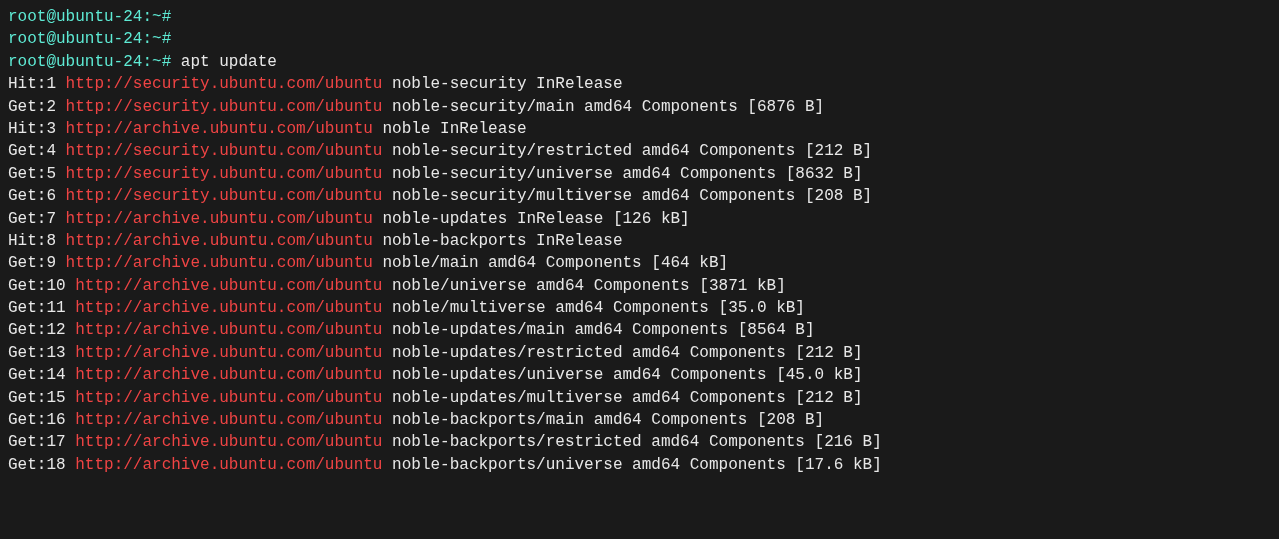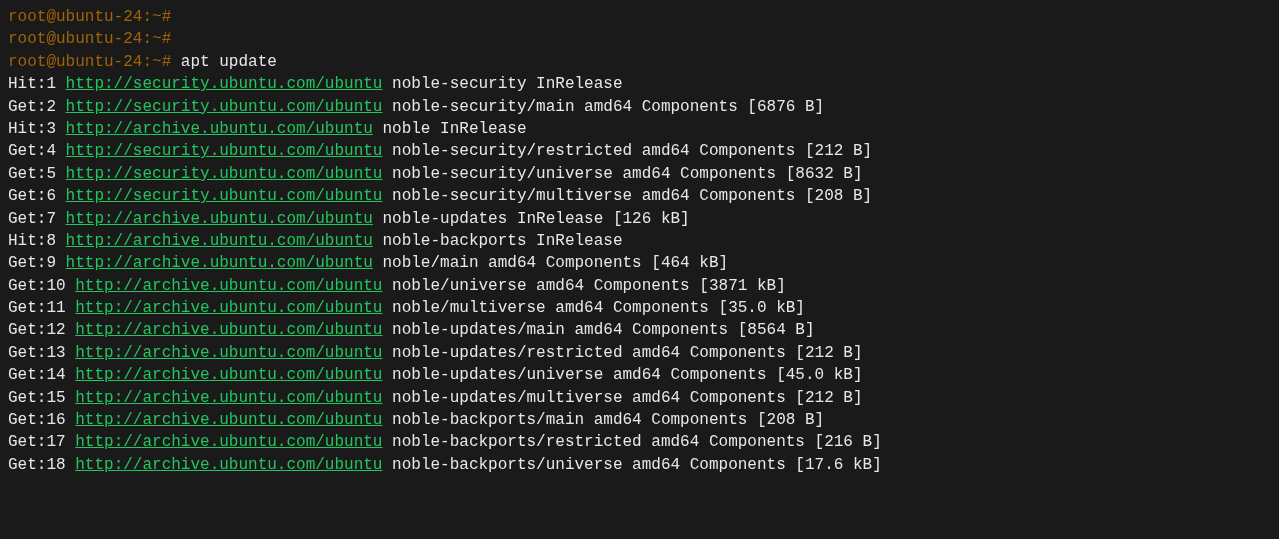--- a/index.html
+++ b/index.html
@@ -18,23 +18,22 @@
       height: 539px;
       overflow: hidden;
     }
     .terminal {
       white-space: pre;
     }
     .line {
       display: block;
     }
     .prompt {
-      color: #a16207;
+      color: #5eead4;
     }
     .url {
-      text-decoration: underline;
-      color: #22c55e;
+      color: #ef4444;
     }
   </style>
 </head>
 <body>
 
 <div class="terminal" id="terminal-root"><div class="line"><span class="prompt">root@ubuntu-24:~#</span> </div><div class="line"><span class="prompt">root@ubuntu-24:~#</span> </div><div class="line"><span class="prompt">root@ubuntu-24:~#</span> <span>apt update</span></div><div class="line"><span>Hit:1 </span><span class="url">http://security.ubuntu.com/ubuntu</span><span> noble-security InRelease</span></div><div class="line"><span>Get:2 </span><span class="url">http://security.ubuntu.com/ubuntu</span><span> noble-security/main amd64 Components [6876 B]</span></div><div class="line"><span>Hit:3 </span><span class="url">http://archive.ubuntu.com/ubuntu</span><span> noble InRelease</span></div><div class="line"><span>Get:4 </span><span class="url">http://security.ubuntu.com/ubuntu</span><span> noble-security/restricted amd64 Components [212 B]</span></div><div class="line"><span>Get:5 </span><span class="url">http://security.ubuntu.com/ubuntu</span><span> noble-security/universe amd64 Components [8632 B]</span></div><div class="line"><span>Get:6 </span><span class="url">http://security.ubuntu.com/ubuntu</span><span> noble-security/multiverse amd64 Components [208 B]</span></div><div class="line"><span>Get:7 </span><span class="url">http://archive.ubuntu.com/ubuntu</span><span> noble-updates InRelease [126 kB]</span></div><div class="line"><span>Hit:8 </span><span class="url">http://archive.ubuntu.com/ubuntu</span><span> noble-backports InRelease</span></div><div class="line"><span>Get:9 </span><span class="url">http://archive.ubuntu.com/ubuntu</span><span> noble/main amd64 Components [464 kB]</span></div><div class="line"><span>Get:10 </span><span class="url">http://archive.ubuntu.com/ubuntu</span><span> noble/universe amd64 Components [3871 kB]</span></div><div class="line"><span>Get:11 </span><span class="url">http://archive.ubuntu.com/ubuntu</span><span> noble/multiverse amd64 Components [35.0 kB]</span></div><div class="line"><span>Get:12 </span><span class="url">http://archive.ubuntu.com/ubuntu</span><span> noble-updates/main amd64 Components [8564 B]</span></div><div class="line"><span>Get:13 </span><span class="url">http://archive.ubuntu.com/ubuntu</span><span> noble-updates/restricted amd64 Components [212 B]</span></div><div class="line"><span>Get:14 </span><span class="url">http://archive.ubuntu.com/ubuntu</span><span> noble-updates/universe amd64 Components [45.0 kB]</span></div><div class="line"><span>Get:15 </span><span class="url">http://archive.ubuntu.com/ubuntu</span><span> noble-updates/multiverse amd64 Components [212 B]</span></div><div class="line"><span>Get:16 </span><span class="url">http://archive.ubuntu.com/ubuntu</span><span> noble-backports/main amd64 Components [208 B]</span></div><div class="line"><span>Get:17 </span><span class="url">http://archive.ubuntu.com/ubuntu</span><span> noble-backports/restricted amd64 Components [216 B]</span></div><div class="line"><span>Get:18 </span><span class="url">http://archive.ubuntu.com/ubuntu</span><span> noble-backports/universe amd64 Components [17.6 kB]</span></div></div>
 
 </body></html>

